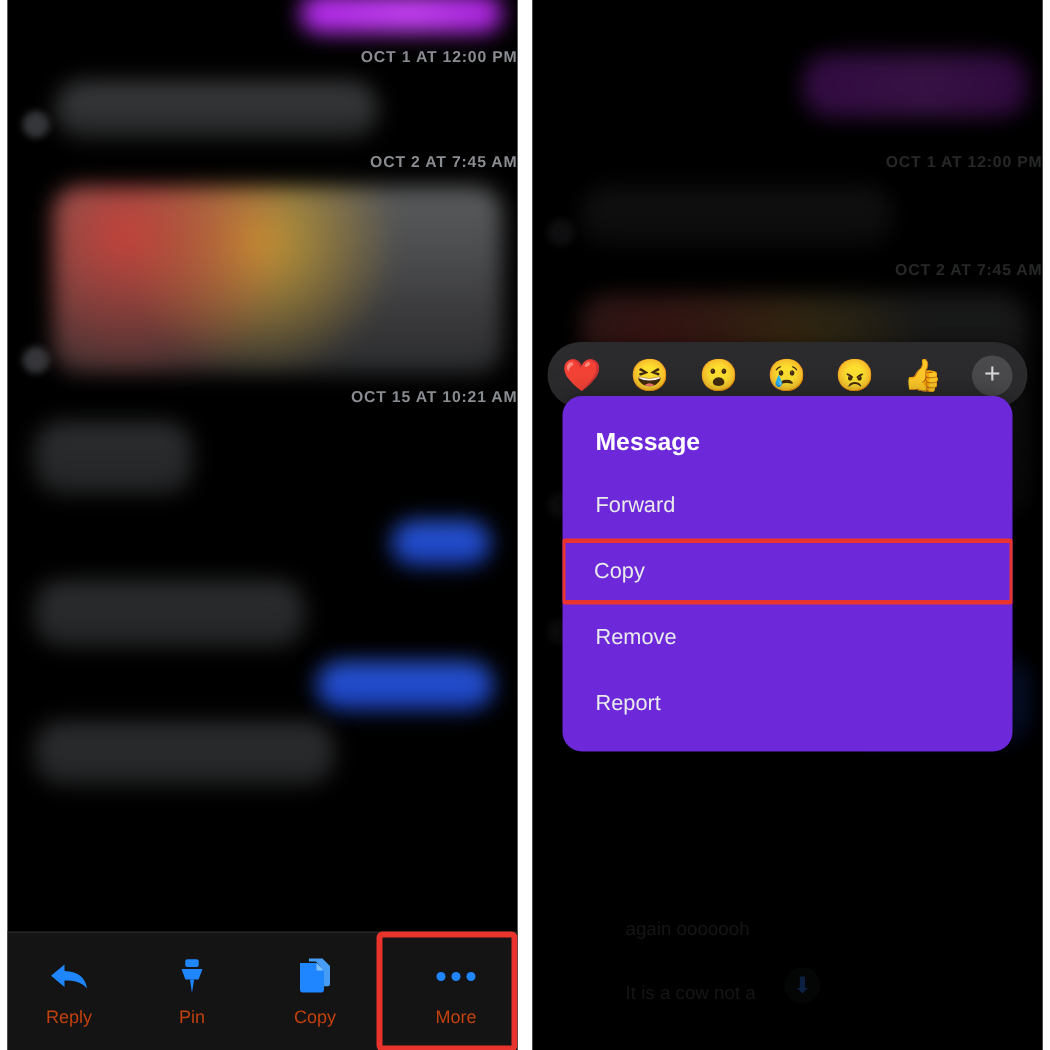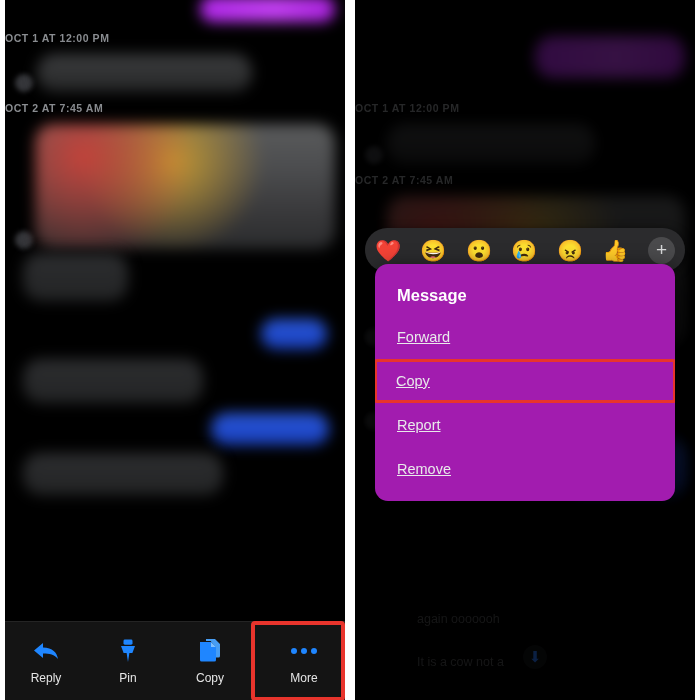--- a/index.html
+++ b/index.html
@@ -33,21 +33,21 @@
 
   
   .chat {
     position: absolute;
     left: 0; top: 0; right: 0;
     bottom: 0;
     background: #000000;
   }
 
   .timestamp {
-    text-align: left;
+    text-align: right;
     color: #8a8d91;
     font-size: 10.5px;
     letter-spacing: 0.55px;
     font-weight: 600;
     padding: 8px 0;
     text-transform: uppercase;
   }
 
   
   .bubble {
@@ -110,21 +110,21 @@
     position: relative;
     height: 100%;
   }
   .tool .ticon {
     height: 26px;
     display: flex;
     align-items: center;
     justify-content: center;
   }
   .tool .tlabel {
-    color: #e5e5e5;
+    color: #c2410c;
     font-size: 12px;
   }
   .tool.highlighted {
     outline: 4px solid #e8342c;
     outline-offset: -4px;
     border-radius: 4px;
     height: 80px;
     padding-left: 12px;
   }
 
@@ -176,38 +176,37 @@
     text-align: center;
     font-weight: 300;
   }
 
   
   .ctx-menu {
     position: absolute;
     left: 20px;
     top: 264px;
     width: 300px;
-    background: #a21caf;
+    background: #6d28d9;
     border-radius: 13px;
     padding: 8px 0 10px 0;
     box-shadow: 0 6px 22px rgba(0,0,0,0.7);
     overflow: hidden;
   }
   .ctx-title {
     color: #ffffff;
     font-size: 16.5px;
     font-weight: bold;
     padding: 14px 22px 10px 22px;
   }
   .ctx-item {
     color: #e9eaeb;
     font-size: 14.5px;
     padding: 14px 22px;
     position: relative;
-    text-decoration: underline;
   }
   .ctx-item.highlighted {
     outline: 3px solid #e8342c;
     outline-offset: -3px;
     border-radius: 3px;
     margin: 0 -1px;
   }
 
   
   .faint-text {
@@ -248,20 +247,21 @@
         <div class="bubble b-grey" style="width:215px;height:38px;"></div>
       </div>
 
       <div class="timestamp">OCT 2 AT 7:45 AM</div>
 
       <div class="row left">
         <div class="avatar"></div>
         <div class="bubble b-photo" style="width:312px;height:125px;margin-left:-2px;"></div>
       </div>
 
+      <div class="timestamp">OCT 15 AT 10:21 AM</div>
 
       <div class="row left">
         <div class="bubble b-grey-soft" style="width:105px;height:48px;margin-left:8px;"></div>
       </div>
 
       <div class="row right" style="margin-top:14px;">
         <div class="bubble b-blue" style="width:66px;height:30px;margin-right:8px;"></div>
       </div>
 
       <div class="row left" style="margin-top:6px;">
@@ -372,19 +372,19 @@
       <span class="emo">😢</span>
       <span class="emo">😠</span>
       <span class="emo">👍</span>
       <span class="plus-btn">+</span>
     </div>
 
     <div class="ctx-menu">
       <div class="ctx-title">Message</div>
       <div class="ctx-item">Forward</div>
       <div class="ctx-item highlighted">Copy</div>
+      <div class="ctx-item">Remove</div>
       <div class="ctx-item">Report</div>
-      <div class="ctx-item">Remove</div>
     </div>
 
   </div>
 
 </div>
 
 </body></html>

